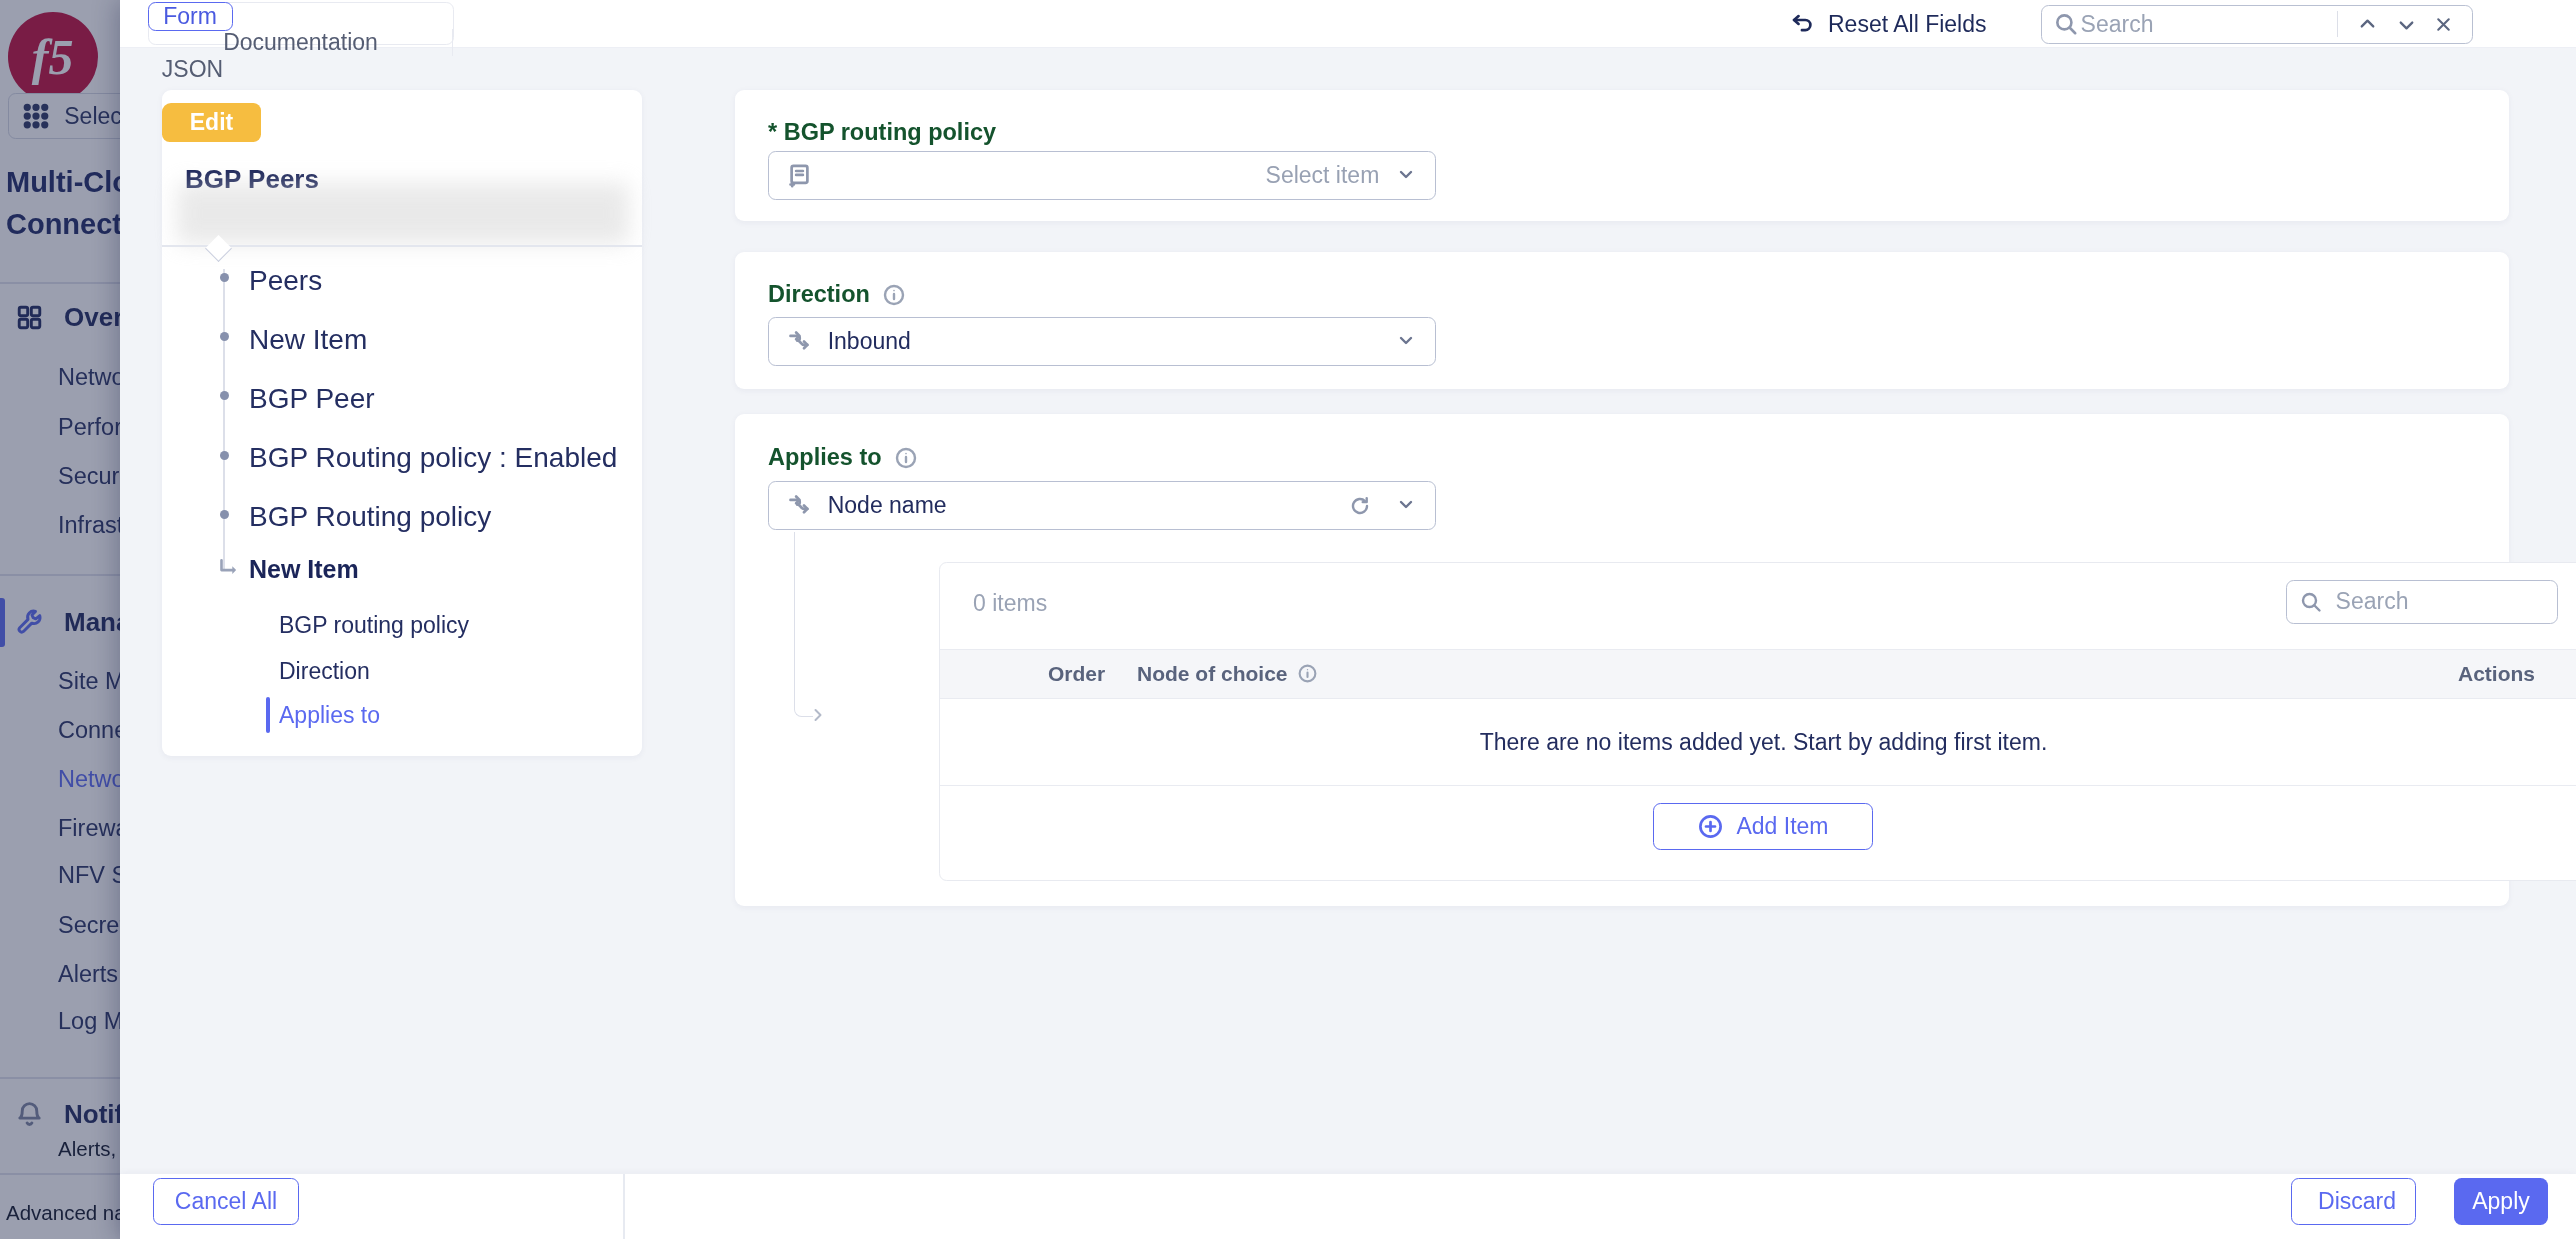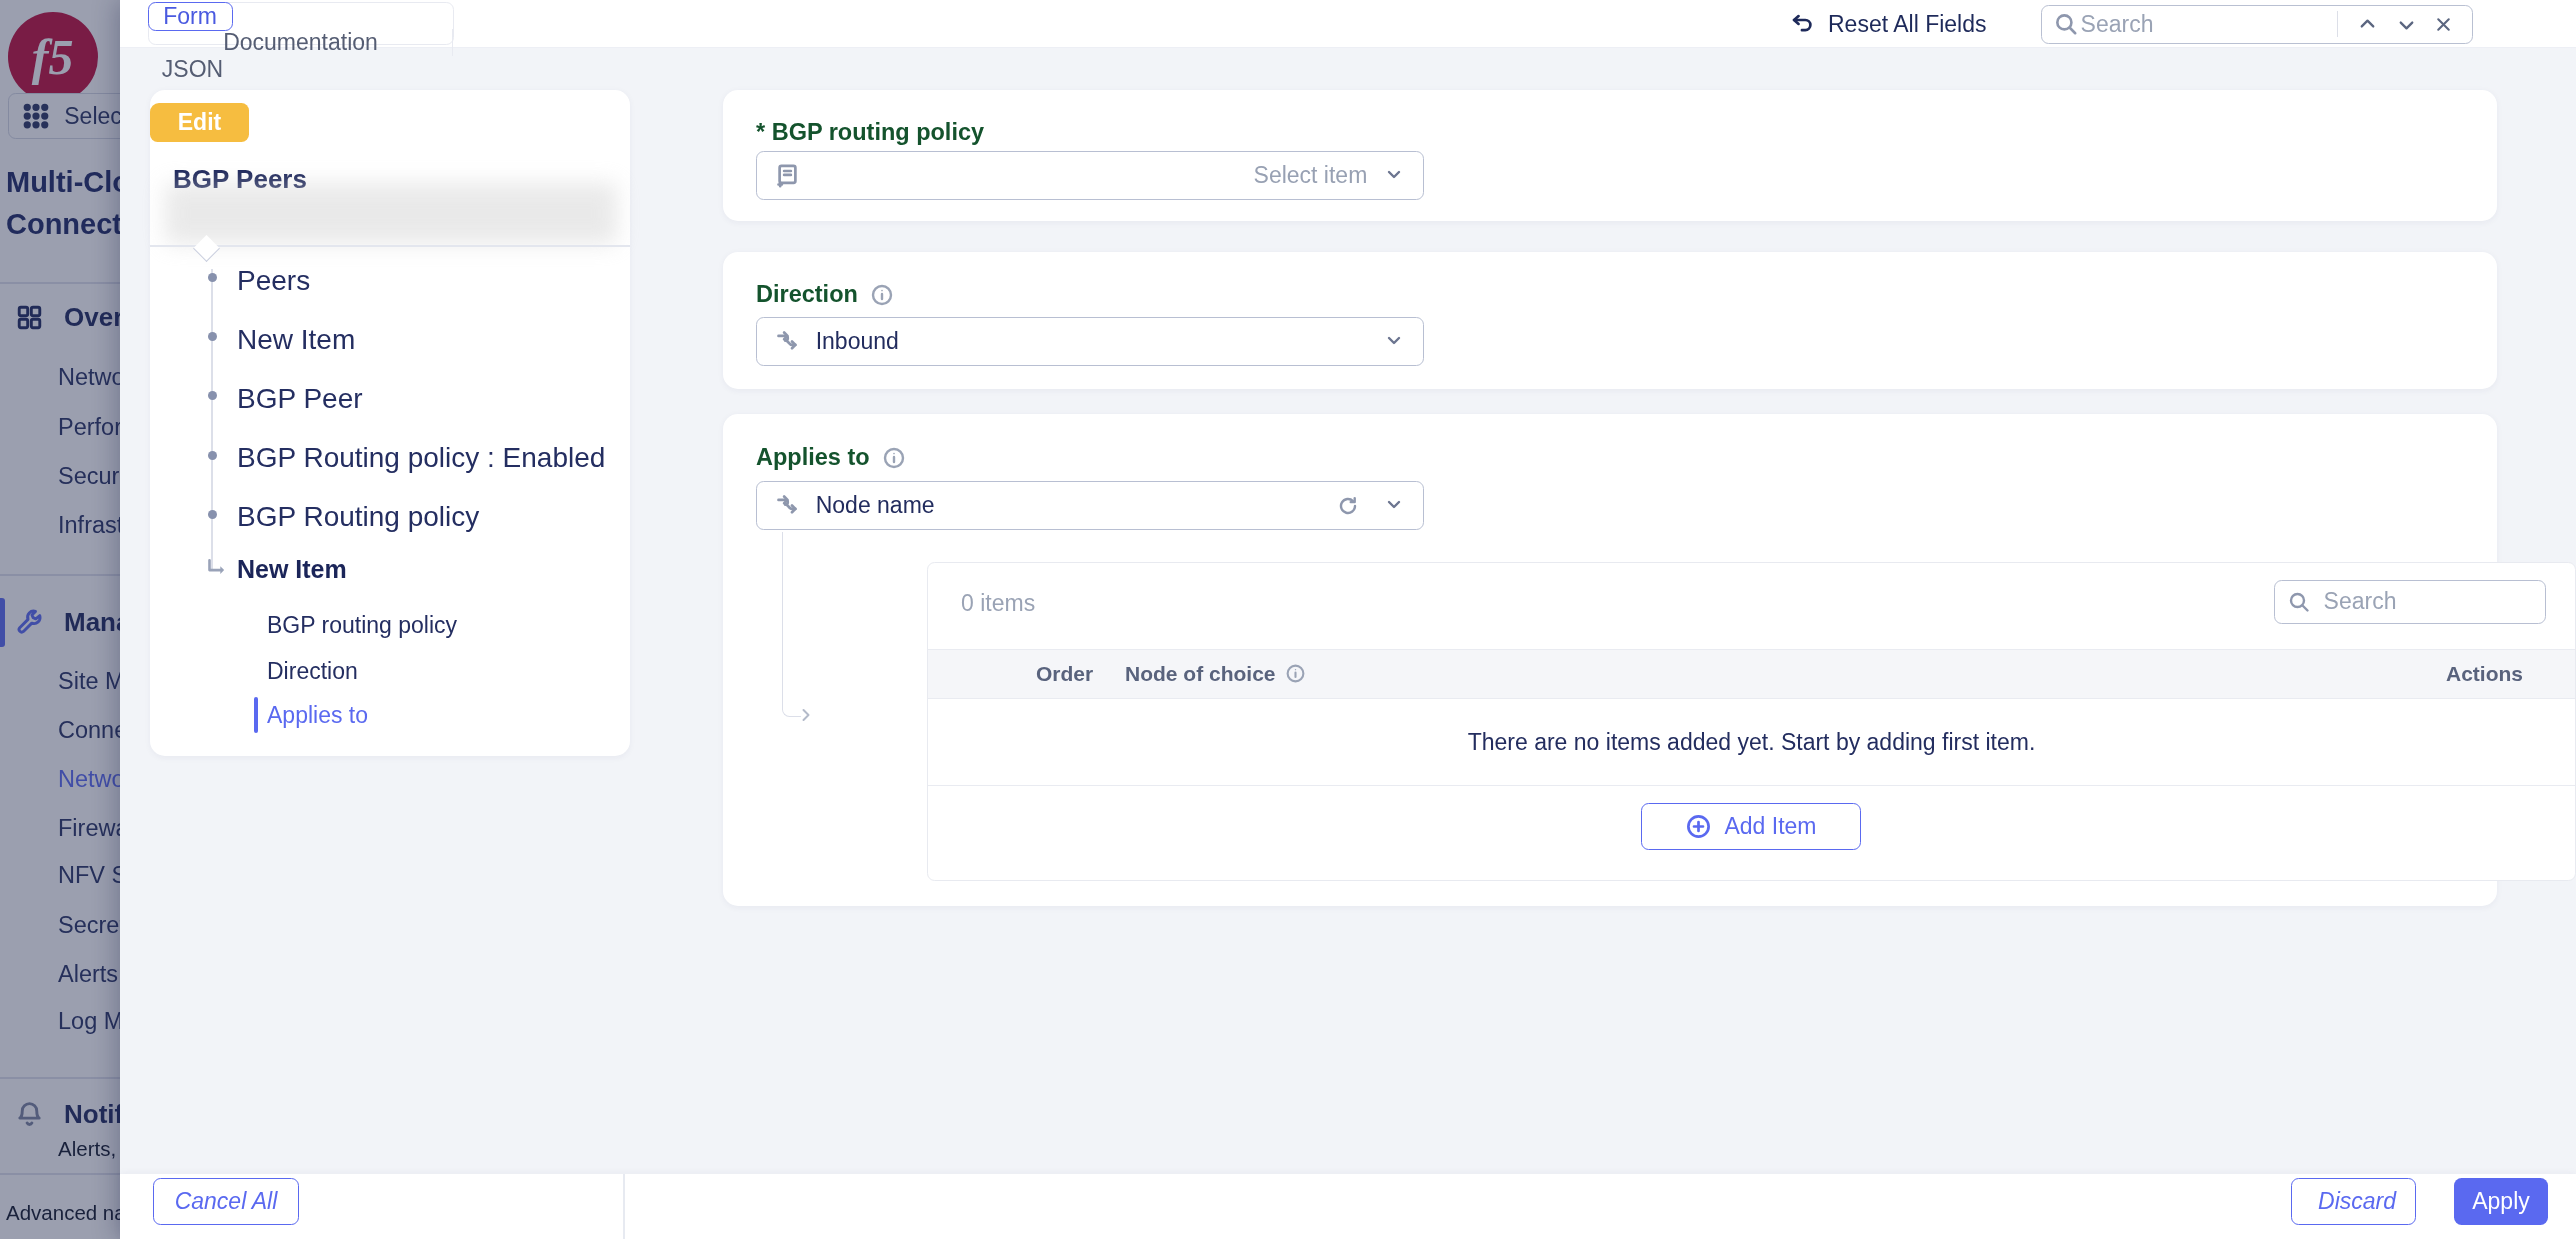--- a/index.html
+++ b/index.html
@@ -36,21 +36,21 @@
   .tab.active{width:85px;border:1.9px solid #5a69f0;border-radius:7.6px;color:#4a5ae0;background:#fff;margin:-1.5px 0 -1.5px -1.5px;height:43px;}
   .reset{position:absolute;left:1669px;top:0;height:48px;display:flex;align-items:center;gap:12px;color:#1e2a5a;font-size:23px;}
   .searchbox{position:absolute;left:1921px;top:4.6px;width:432px;height:39px;border:1.5px solid #b9c0d2;border-radius:7.6px;
     background:#fff;display:flex;align-items:center;box-sizing:border-box;padding:0 10.6px;}
   .searchbox input{border:none;outline:none;flex:1;font-size:23px;color:#333c5e;min-width:0;background:transparent;font-family:inherit;}
   .searchbox input::placeholder{color:#9aa3b5;}
   .sdiv{width:1.5px;height:26px;background:#dcdfe8;margin:0 10.6px;}
   .sctl{color:#5b6680;display:flex;align-items:center;margin:0 7.6px;}
 
   
-  .card{position:absolute;background:#fff;border-radius:15px;box-shadow:0 1.5px 6px rgba(30,40,90,.05);}
+  .card{position:absolute;background:#fff;border-radius:9px;box-shadow:0 1.5px 6px rgba(30,40,90,.05);margin-left:12px;}
   #treecard{left:30px;top:90px;width:480px;height:666px;}
   .edit-badge{position:absolute;left:0;top:13px;width:99px;height:39px;background:#f6bd40;border-radius:9px 7.6px 7.6px 7.6px;
     color:#fff;font-weight:bold;font-size:23px;display:flex;align-items:center;justify-content:center;}
   .tree-title{position:absolute;left:23px;top:74px;font-weight:bold;font-size:26px;color:#1b2559;}
   .blurblock{position:absolute;left:15px;top:93px;width:452px;height:61px;background:#cfcfcf;opacity:.45;filter:blur(10.6px);border-radius:6px;}
   .tree-div{position:absolute;left:0;top:155px;width:480px;height:1.5px;background:#e3e6ee;}
   .notch{position:absolute;left:47px;top:149px;width:18px;height:18px;background:#fff;border-right:1.5px solid #c9cede;border-bottom:1.5px solid #c9cede;transform:rotate(45deg);}
   .vline{position:absolute;left:61px;top:179px;width:1.5px;height:302px;background:#dcdfe9;}
   .dot{position:absolute;left:58px;width:9px;height:9px;border-radius:50%;background:#8791ad;}
   .trow{position:absolute;left:87px;font-size:28px;color:#242e61;white-space:nowrap;}
@@ -88,21 +88,21 @@
   .col{position:absolute;top:0;height:47px;display:flex;align-items:center;font-weight:bold;font-size:21px;color:#59637d;gap:9px;}
   .p-empty{position:absolute;left:0;top:136px;width:100%;height:87px;display:flex;align-items:center;justify-content:center;
     font-size:23px;color:#232d5f;border-bottom:1.5px solid #e9ebf1;box-sizing:border-box;}
   .addbtn{position:absolute;left:713px;top:240px;width:220px;height:47px;border:1.5px solid #5a69f0;border-radius:7.6px;background:#fff;
     color:#5a69f0;font-size:23px;display:flex;align-items:center;justify-content:center;gap:12px;box-sizing:border-box;}
 
   
   #footer{position:absolute;left:0;bottom:0;width:2456px;height:65px;background:#fff;box-shadow:0 -1.5px 7.6px rgba(30,40,90,.05);}
   .f-div{position:absolute;left:503px;top:0;width:1.5px;height:65px;background:#e7eaf1;}
   .btn{position:absolute;top:3.8px;height:47px;border-radius:7.6px;font-size:23px;display:flex;align-items:center;justify-content:center;box-sizing:border-box;font-family:inherit;}
-  .btn.outline{border:1.5px solid #5a69f0;color:#5a69f0;background:#fff;font-style:italic;}
+  .btn.outline{border:1.5px solid #5a69f0;color:#5a69f0;background:#fff;}
   .btn.fill{background:#5a69f0;color:#fff;border:none;}
   #cancelall{left:33px;width:146px;}
   #discard{left:2171px;width:125px;padding-left:13px;}
   #apply{left:2334px;width:94px;}
 
   svg.ic{stroke:currentColor;fill:none;stroke-width:2.4;stroke-linecap:round;stroke-linejoin:round;}
 </style>
 </head>
 <body>
 

